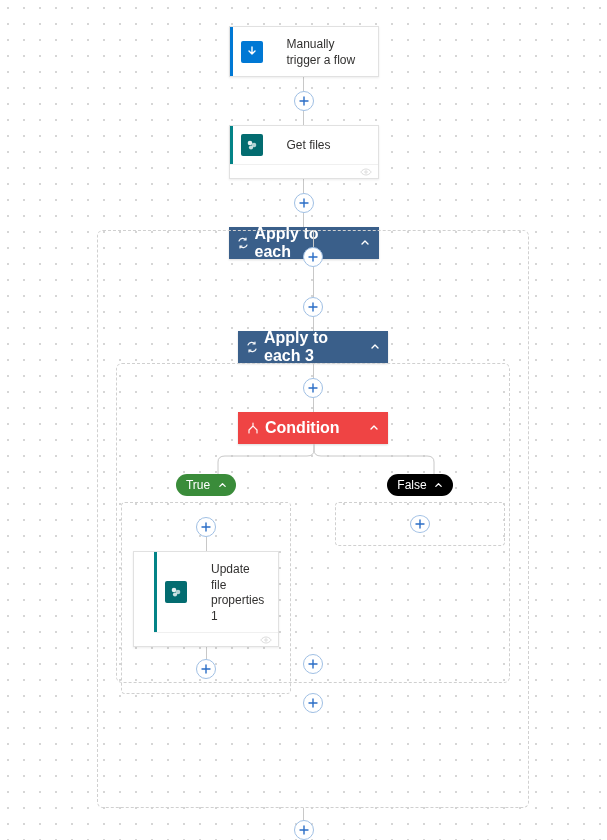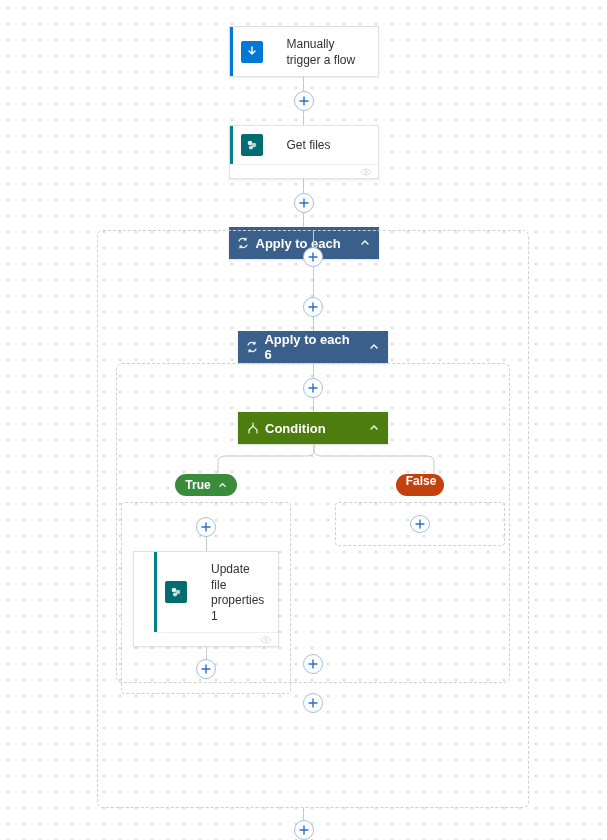--- a/index.html
+++ b/index.html
@@ -88,27 +88,27 @@
   }
   .plus svg { display:block; }
   .header-bar {
     width: 150px;
     height: 32px;
     color: #fff;
     display: flex;
     align-items: center;
     padding: 0 8px;
     gap: 6px;
-    font-size: 13px;
+    font-size: 16px;
     font-weight: 600;
     box-shadow: 0 1px 2px rgba(0,0,0,0.15);
     cursor: pointer;
   }
   .header-bar.blue { background: #3a5f8a; }
-  .header-bar.dark { background: #4d7c0f; padding-left: 8px; }
+  .header-bar.dark { background: #ef4444; padding-left: 8px; }
   .header-bar .spacer { flex: 1 1 auto; }
   .header-bar .hdr-icon { width: 13px; height: 13px; opacity: 0.95; display:flex; align-items:center; justify-content:center; }
   .chev { width: 12px; height: 12px; display:flex; align-items:center; justify-content:center; }
   .scope {
     border: 1px dashed #d0d0d0;
     border-radius: 6px;
     background: transparent;
     padding-bottom: 12px;
   }
   .scope.outer { position:absolute; }
@@ -126,27 +126,27 @@
     position: relative;
   }
   .badge {
     height: 22px;
     padding: 0 8px 0 10px;
     color: #fff;
     display: flex;
     align-items: center;
     gap: 6px;
     font-size: 12px;
-    font-weight: 700;
+    font-weight: 400;
     border-radius: 11px;
     margin-bottom: 6px;
     cursor: pointer;
   }
   .badge.green { background: #3a8c3a; }
-  .badge.red { background: #c2410c; flex-direction: column; }
+  .badge.red { background: #000000; }
   .branch-box {
     border: 1px dashed #d0d0d0;
     border-radius: 4px;
     background: transparent;
     display: flex;
     flex-direction: column;
     align-items: center;
     padding: 14px 10px 14px;
   }
   svg.connector-svg {
@@ -238,21 +238,21 @@
         </svg>
     </div>
     <div class="connector" style="height:14px;"></div>
 
     <div class="header-bar blue">
       <span class="hdr-icon">
         <svg width="12" height="12" viewBox="0 0 12 12">
             <path d="M2 4a4 4 0 0 1 7-1M10 8a4 4 0 0 1-7 1M9 1v2H7M3 11V9h2" stroke="#fff" stroke-width="1.2" fill="none" stroke-linecap="round" stroke-linejoin="round"></path>
           </svg>
       </span>
-      <span>Apply to each 6</span>
+      <span>Apply to each 3</span>
       <span class="spacer"></span>
       <span class="chev">
         <svg width="10" height="10" viewBox="0 0 10 10">
             <path d="M2 6l3-3 3 3" stroke="#fff" stroke-width="1.4" fill="none" stroke-linecap="round" stroke-linejoin="round"></path>
           </svg>
       </span>
     </div>
   </div>
 
   <div class="scope" style="margin:0 18px; height:320px; position:relative;">

